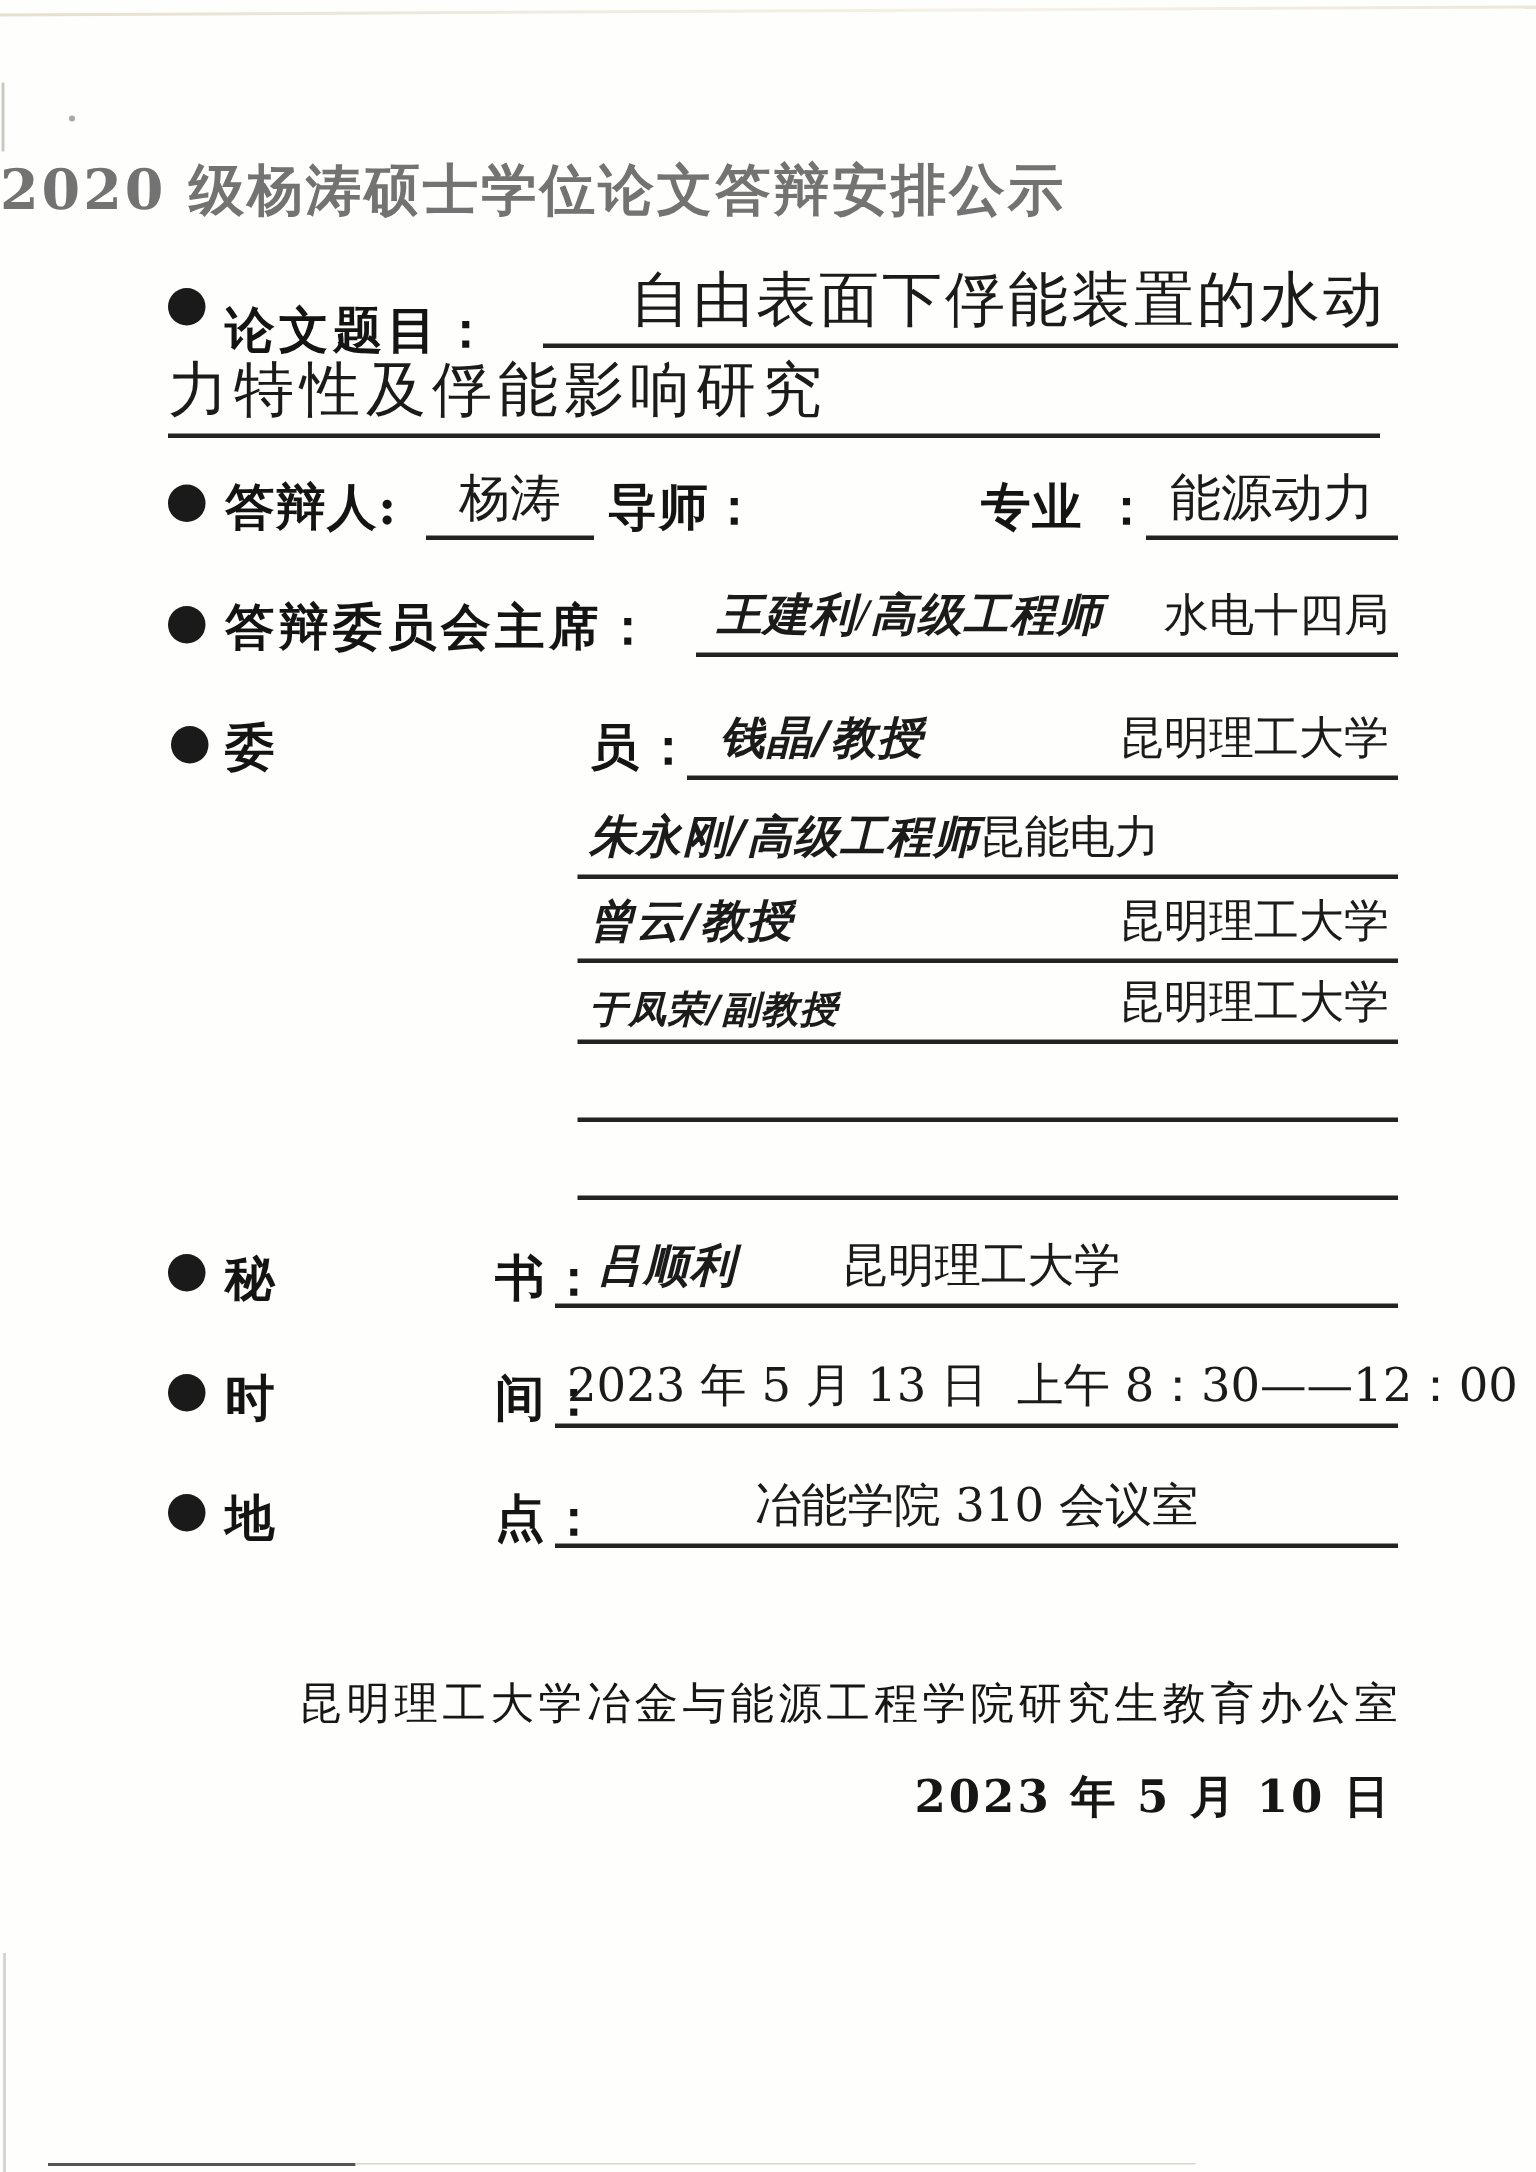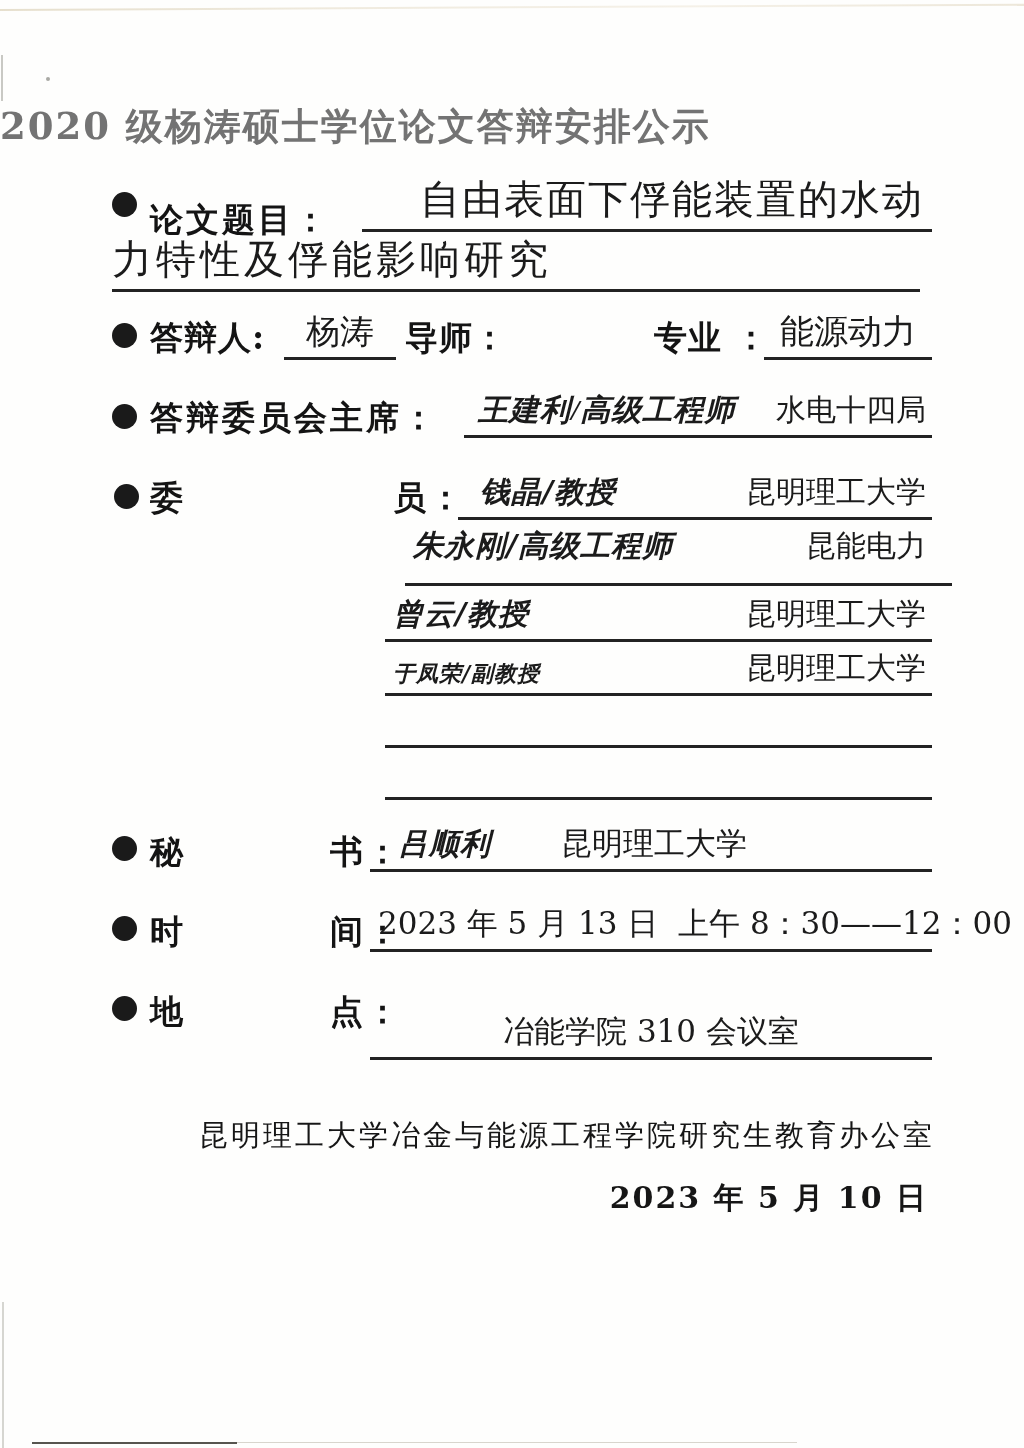--- a/index.html
+++ b/index.html
@@ -107,36 +107,36 @@
     <span class="bullet" style="left:2px; top:12px;"></span>
     <span class="lbl" style="left:38px; top:4px;">委</span>
     <span class="lbl" style="left:281px; top:4px;">员：</span>
     <span class="uline" style="left:346px; width:474px; height:48px; justify-content:space-between; padding:0 6px 4px 22px;">
       <span class="fill script" style="font-size:30px;">钱晶/教授</span>
       <span class="fill" style="font-size:30px;">昆明理工大学</span>
     </span>
   </div>
 
   <div class="row" style="top:540px; height:48px;">
-    <span class="uline" style="left:273px; width:547px; height:46px; justify-content:space-between; padding:0 26px 16px 8px;margin-left:20px;">
+    <span class="uline" style="left:273px; width:547px; height:46px; padding:0 26px 4px 8px;">
       <span class="fill script" style="font-size:30px;">朱永刚/高级工程师</span>
       <span class="fill" style="font-size:30px;">昆能电力</span>
     </span>
   </div>
 
   <div class="row" style="top:596px; height:48px;">
     <span class="uline" style="left:273px; width:547px; height:46px; justify-content:space-between; padding:0 6px 4px 8px;">
       <span class="fill script" style="font-size:30px;">曾云/教授</span>
       <span class="fill" style="font-size:30px;">昆明理工大学</span>
     </span>
   </div>
 
   <div class="row" style="top:650px; height:48px;">
     <span class="uline" style="left:273px; width:547px; height:46px; justify-content:space-between; padding:0 6px 4px 8px;">
-      <span class="fill script" style="font-size:22px;">于凤荣/副教授</span>
+      <span class="fill script" style="font-size:25px;">于凤荣/副教授</span>
       <span class="fill" style="font-size:30px;">昆明理工大学</span>
     </span>
   </div>
 
   <div class="row" style="top:704px; height:46px;">
     <span class="uline" style="left:273px; width:547px; height:44px; justify-content:space-between; padding:0 6px 4px 8px;">
       <span class="fill script" style="font-size:30px;"></span>
       <span class="fill" style="font-size:30px;"></span>
     </span>
   </div>
@@ -164,21 +164,21 @@
     <span class="lbl" style="left:218px; top:6px;">间：</span>
     <span class="uline" style="left:258px; width:562px; height:48px; padding:0 0 4px 8px;">
       <span class="fill" style="font-size:31px;">2023 年 5 月 13 日  上午 8：30——12：00</span>
     </span>
   </div>
 
   <div class="row" style="top:984px; height:50px;">
     <span class="bullet" style="left:0; top:12px;"></span>
     <span class="lbl" style="left:38px; top:6px;">地</span>
     <span class="lbl" style="left:218px; top:6px;">点：</span>
-    <span class="uline" style="left:258px; width:562px; height:48px; justify-content:center; padding-bottom:4px;margin-top:28px;">
+    <span class="uline" style="left:258px; width:562px; height:48px; justify-content:center; padding-bottom:4px;">
       <span class="fill" style="font-size:31px;">冶能学院 310 会议室</span>
     </span>
   </div>
 
   <div class="footer-office">昆明理工大学冶金与能源工程学院研究生教育办公室</div>
   <div class="footer-date">2023 年 5 月 10 日</div>
 
 </div>
 
 </body></html>

